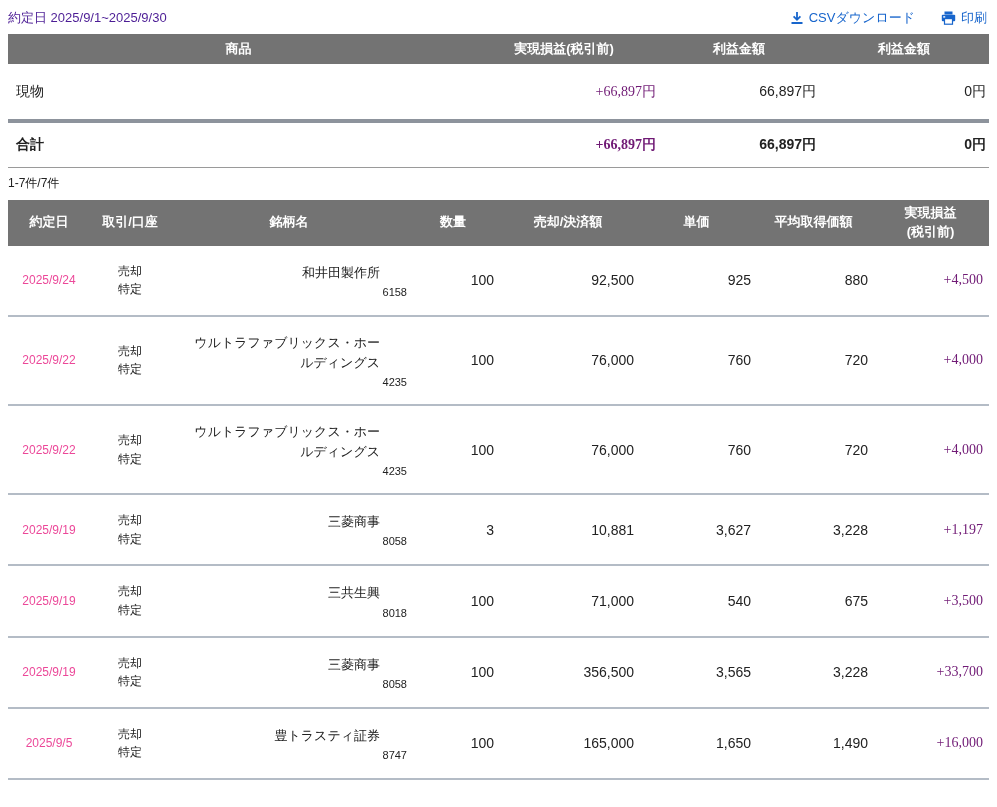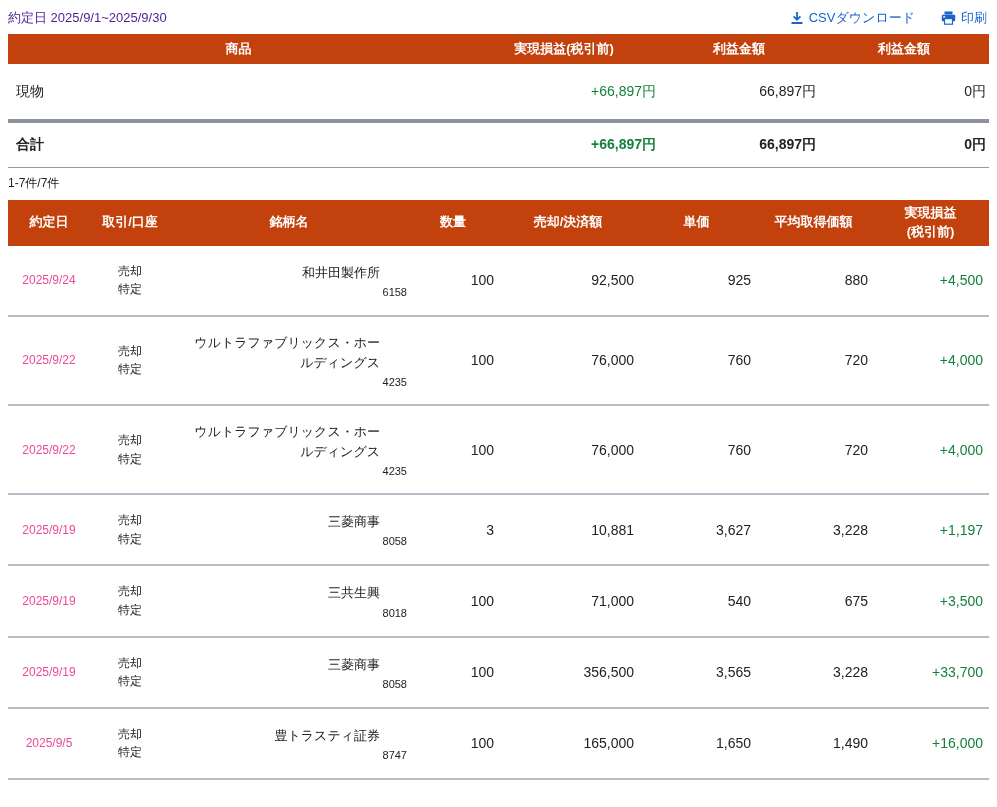--- a/index.html
+++ b/index.html
@@ -18,34 +18,34 @@
   .period { font-size: 13px; color: #4c1d95; }
   .toolbar-links { display: flex; gap: 26px; align-items: center; }
   .tool-link {
     display: flex; align-items: center; gap: 5px;
     color: #1765cc; font-size: 13px; text-decoration: none; cursor: pointer;
   }
   .tool-link svg { display: block; }
   
   table { border-collapse: collapse; table-layout: fixed; width: 981px; margin: 0 8px; }
   thead th {
-    background: #c2410c; color: #fff; font-weight: bold;
+    background: #737373; color: #fff; font-weight: bold;
     text-align: center; vertical-align: middle;
   }
   
   .summary thead th { height: 30px; font-size: 13px; }
   .summary td { font-size: 14px; vertical-align: middle; }
   .summary .row-plain td { height: 57px; }
   .summary .row-total td {
     height: 46px; font-weight: bold;
     border-top: 4px solid #8d939c; border-bottom: 1px solid #9a9a9a;
   }
   .summary .cell-product { text-align: left; padding-left: 8px; }
   .summary .cell-num { text-align: right; padding-right: 3px; }
-  .pink { color: #15803d; }
+  .pink { color: #701a75; font-family: Liberation Serif, serif; }
   
   .count-label { font-size: 12px; color: #222; margin: 7px 8px 8px 8px; }
   
   .detail thead th { height: 46px; font-size: 13px; line-height: 1.45; }
   .detail tbody td {
     border-bottom: 2px solid #b4bcc6;
     vertical-align: middle; padding-top: 16px; padding-bottom: 16px;
   }
   .detail .cell-date { text-align: center; font-size: 12px; color: #ec4899; }
   .detail .cell-trade { text-align: center; font-size: 12px; line-height: 1.55; }

